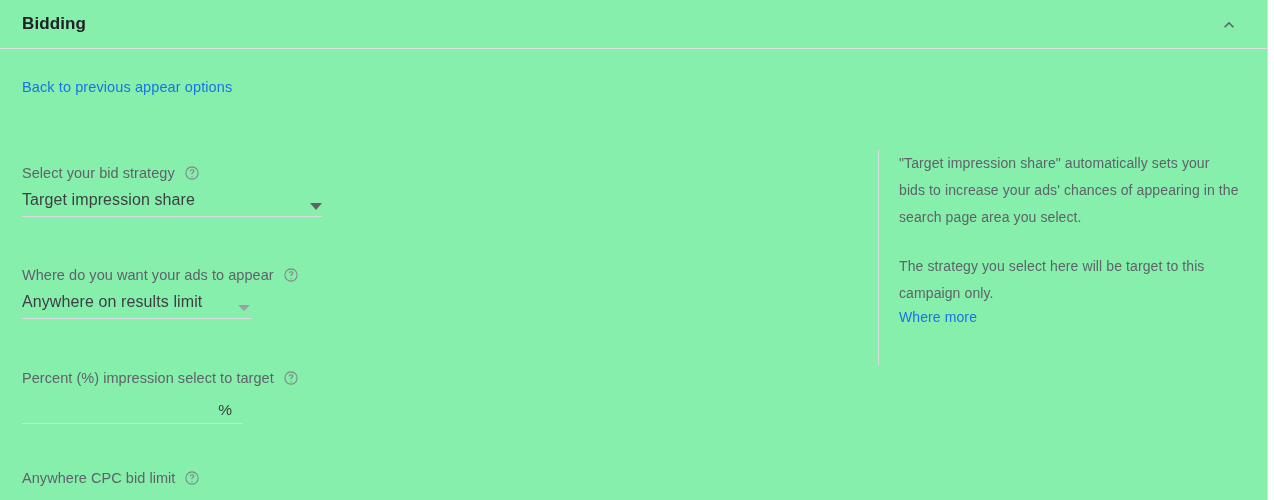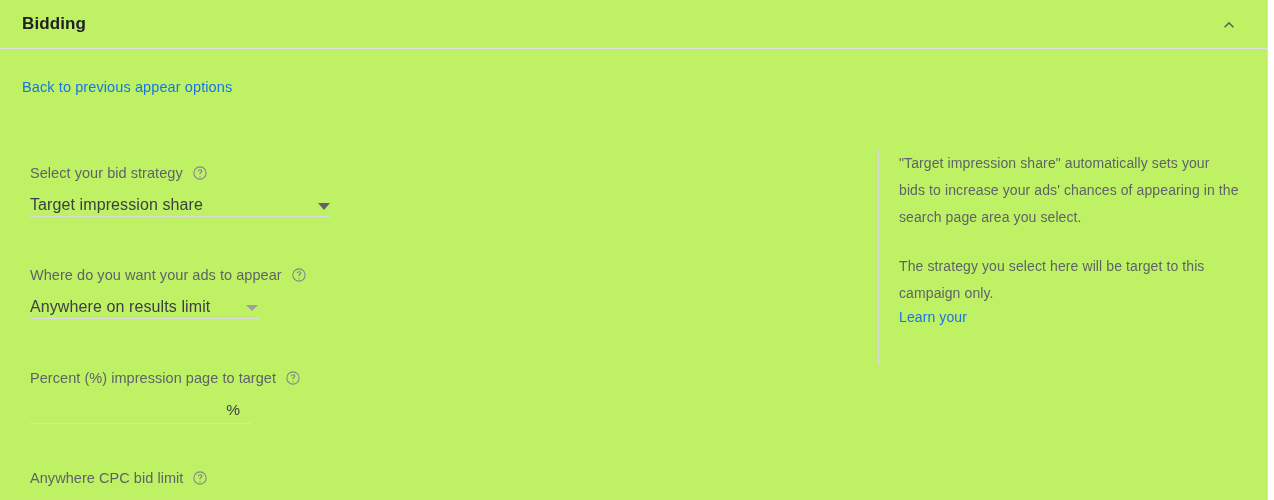--- a/index.html
+++ b/index.html
@@ -14,21 +14,21 @@
     color: #3c4043;
     overflow: hidden;
   }
 
   #panel {
     position: relative;
     width: 1268px;
     height: 500px;
     border-right: 1px solid #dadce0;
     box-sizing: border-box;
-    background: #bef264;
+    background: #86efac;
   }
 
   
   #panel-header {
     position: relative;
     height: 49px;
     border-bottom: 1px solid #e0e0e0;
     box-sizing: border-box;
   }
   #panel-title {
@@ -71,21 +71,21 @@
     color: #1a73e8;
     text-decoration: none;
     cursor: pointer;
     line-height: 20px;
     letter-spacing: 0.1px;
   }
 
   
   #form-col {
     position: absolute;
-    left: 8px;
+    left: 0;
     top: 0;
     width: 860px;
     height: 451px;
   }
 
   .field { position: absolute; left: 22px; }
 
   .field-label {
     display: flex;
     align-items: center;
@@ -100,21 +100,21 @@
     margin-left: 9px;
     width: 16px;
     height: 16px;
     cursor: pointer;
   }
   .help-icon svg { display: block; }
 
   .select-row {
     position: relative;
     display: flex;
-    align-items: flex-end;
+    align-items: center;
     border-bottom: 1px solid #dadce0;
     cursor: pointer;
     box-sizing: border-box;
   }
   .select-value {
     font-size: 16px;
     color: #3c4043;
     line-height: 22px;
     letter-spacing: 0.1px;
     white-space: nowrap;
@@ -253,21 +253,21 @@
           </span>
         </div>
         <div class="select-row">
           <span class="select-value">Anywhere on results limit</span>
           <span class="caret light"></span>
         </div>
       </div>
 
       <div class="field" id="field-impr-share">
         <div class="field-label">
-          <span>Percent (%) impression page to target</span>
+          <span>Percent (%) impression select to target</span>
           <span class="help-icon">
             <svg width="16" height="16" viewBox="0 0 24 24" aria-hidden="true">
               <circle cx="12" cy="12" r="9.2" fill="none" stroke="#80868b" stroke-width="1.6"></circle>
               <path d="M12.05 16.6a.95.95 0 1 0 0 1.9.95.95 0 0 0 0-1.9z" fill="#80868b"></path>
               <path d="M12.1 6.2c-1.9 0-3.3 1.2-3.45 3h1.75c.1-.95.75-1.5 1.65-1.5.95 0 1.6.58 1.6 1.38 0 .67-.3 1.06-1.2 1.65-1 .65-1.42 1.3-1.37 2.4l.1.72h1.62v-.6c0-.78.28-1.16 1.22-1.76 1.05-.67 1.55-1.44 1.55-2.53 0-1.73-1.4-2.76-3.47-2.76z" fill="#80868b"></path>
             </svg>
           </span>
         </div>
         <div class="input-row">
           <input class="text-input pct" type="text" placeholder="" style="">
@@ -290,17 +290,17 @@
           
           
         </div>
       </div>
 
     </div>
 
     <div id="info-col">
       <p class="info-para">"Target impression share" automatically sets your bids to increase your ads' chances of appearing in the search page area you select.</p>
       <p class="info-para">The strategy you select here will be target to this campaign only.</p>
-      <a id="learn-more">Learn your</a>
+      <a id="learn-more">Where more</a>
     </div>
 
   </div>
 </div>
 
 </body></html>

